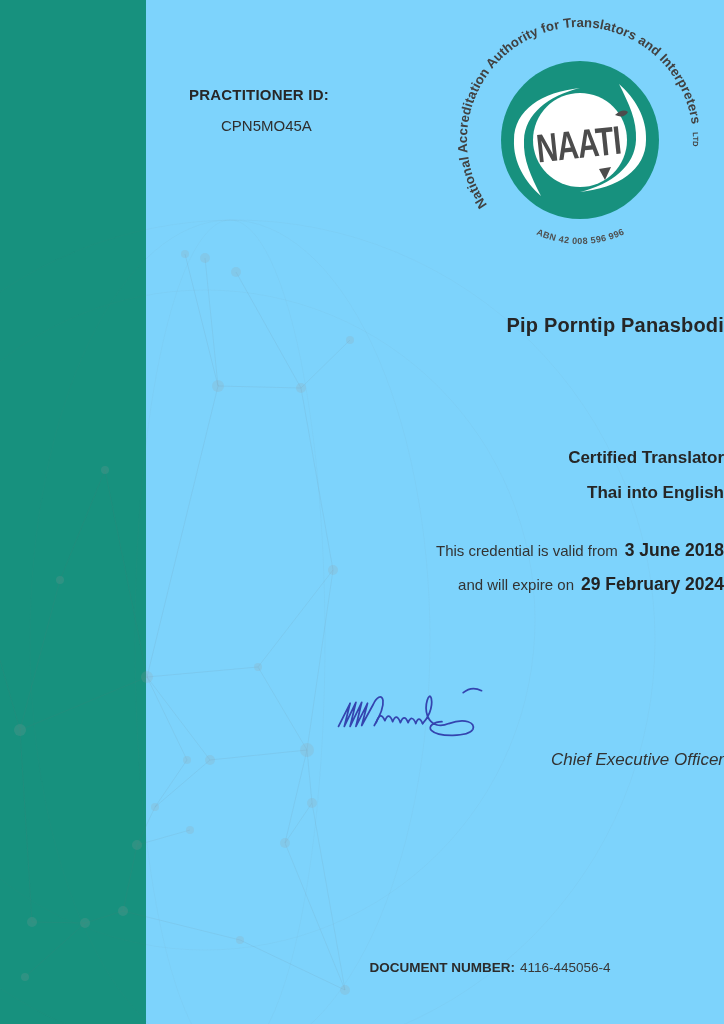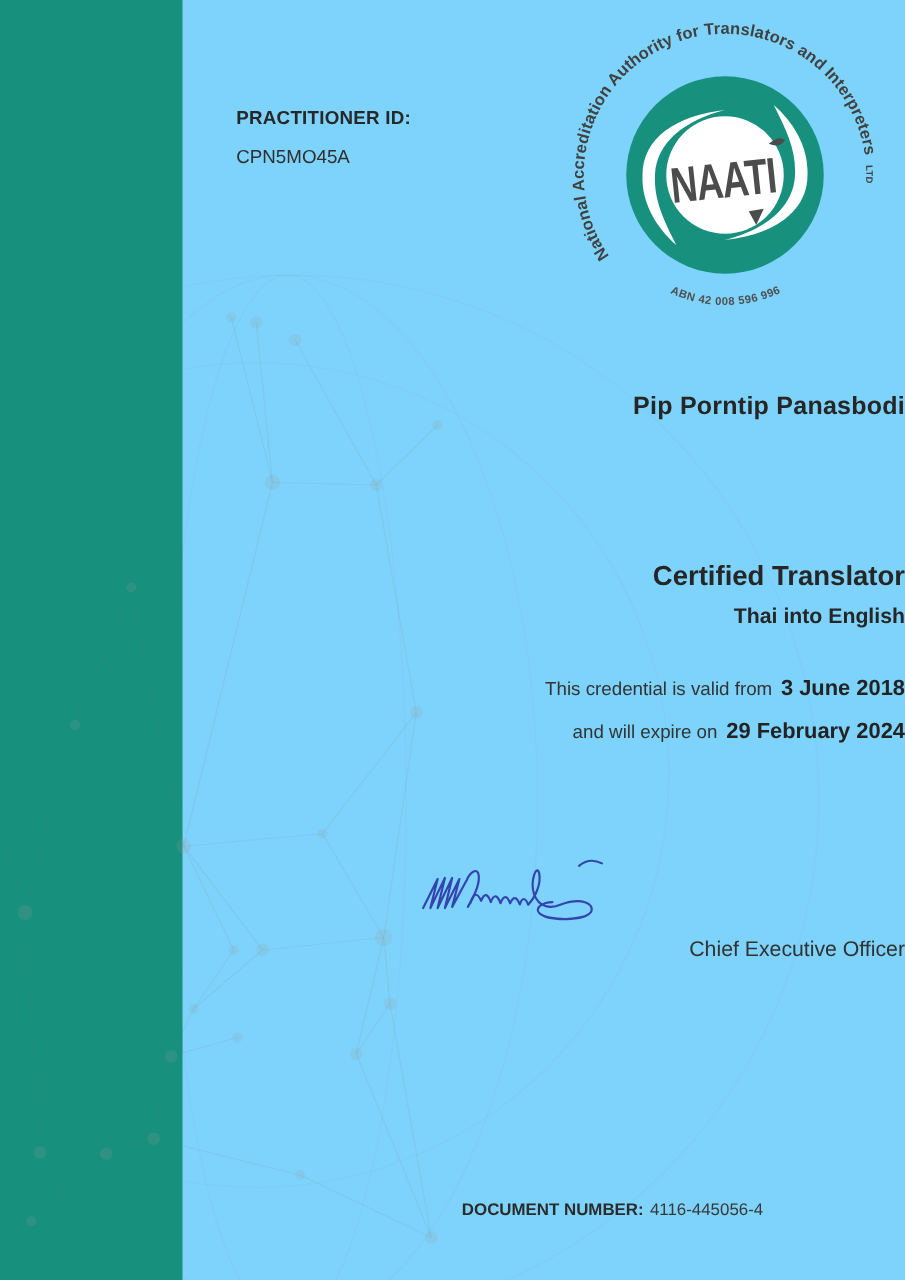--- a/index.html
+++ b/index.html
@@ -3,33 +3,33 @@
 <meta charset="utf-8">
 <style>
   html,body{margin:0;padding:0;background:#ffffff;}
   .page{position:relative;width:724px;height:1024px;background:#7dd3fc;overflow:hidden;
         font-family:"Liberation Sans",sans-serif;color:#303030;}
   .band{position:absolute;left:0;top:0;width:146px;height:1024px;background:#17917E;z-index:1;}
   .plexus{position:absolute;left:0;top:0;z-index:2;pointer-events:none;}
   .z{position:absolute;z-index:3;}
   .pid{left:189px;top:86px;}
   .pid-label{font-weight:bold;font-size:15px;color:#272727;letter-spacing:.2px;}
-  .pid-value{font-size:15px;margin-top:14px;color:#2f2f2f;}
+  .pid-value{font-size:15px;margin-top:14px;color:#2f2f2f;margin-left:32px;}
   .logo{left:444px;top:8px;}
   .center-col{left:104px;width:620px;text-align:right;}
   .name{top:314px;font-size:20px;font-weight:bold;color:#262626;letter-spacing:.2px;}
   .intro{top:394px;font-size:15px;color:#333;}
-  .cred{top:448px;font-size:22px;font-weight:bold;color:#262626;}
+  .cred{top:448px;font-size:17px;font-weight:bold;color:#262626;}
   .pair{top:483px;font-size:17px;font-weight:bold;color:#262626;}
   .valid{top:540px;font-size:15px;color:#333;}
   .expire{top:574px;font-size:15px;color:#333;}
   .valid b,.expire b{font-size:17.5px;color:#232323;}
   .gap{margin-right:7px;}
   .sig{left:330px;top:682px;}
-  .ceo{top:750px;font-size:17px;color:#323232;}
+  .ceo{top:750px;font-size:17px;font-style:italic;color:#323232;}
   .footer{left:146px;width:688px;top:960px;text-align:center;font-size:13.5px;color:#2b2b2b;}
   .footer .lbl{font-weight:bold;}
   .footer .val{margin-left:5px;font-weight:normal;color:#383838;}
 </style>
 </head>
 <body>
 
 <div class="page">
 
   <div class="band"></div>

